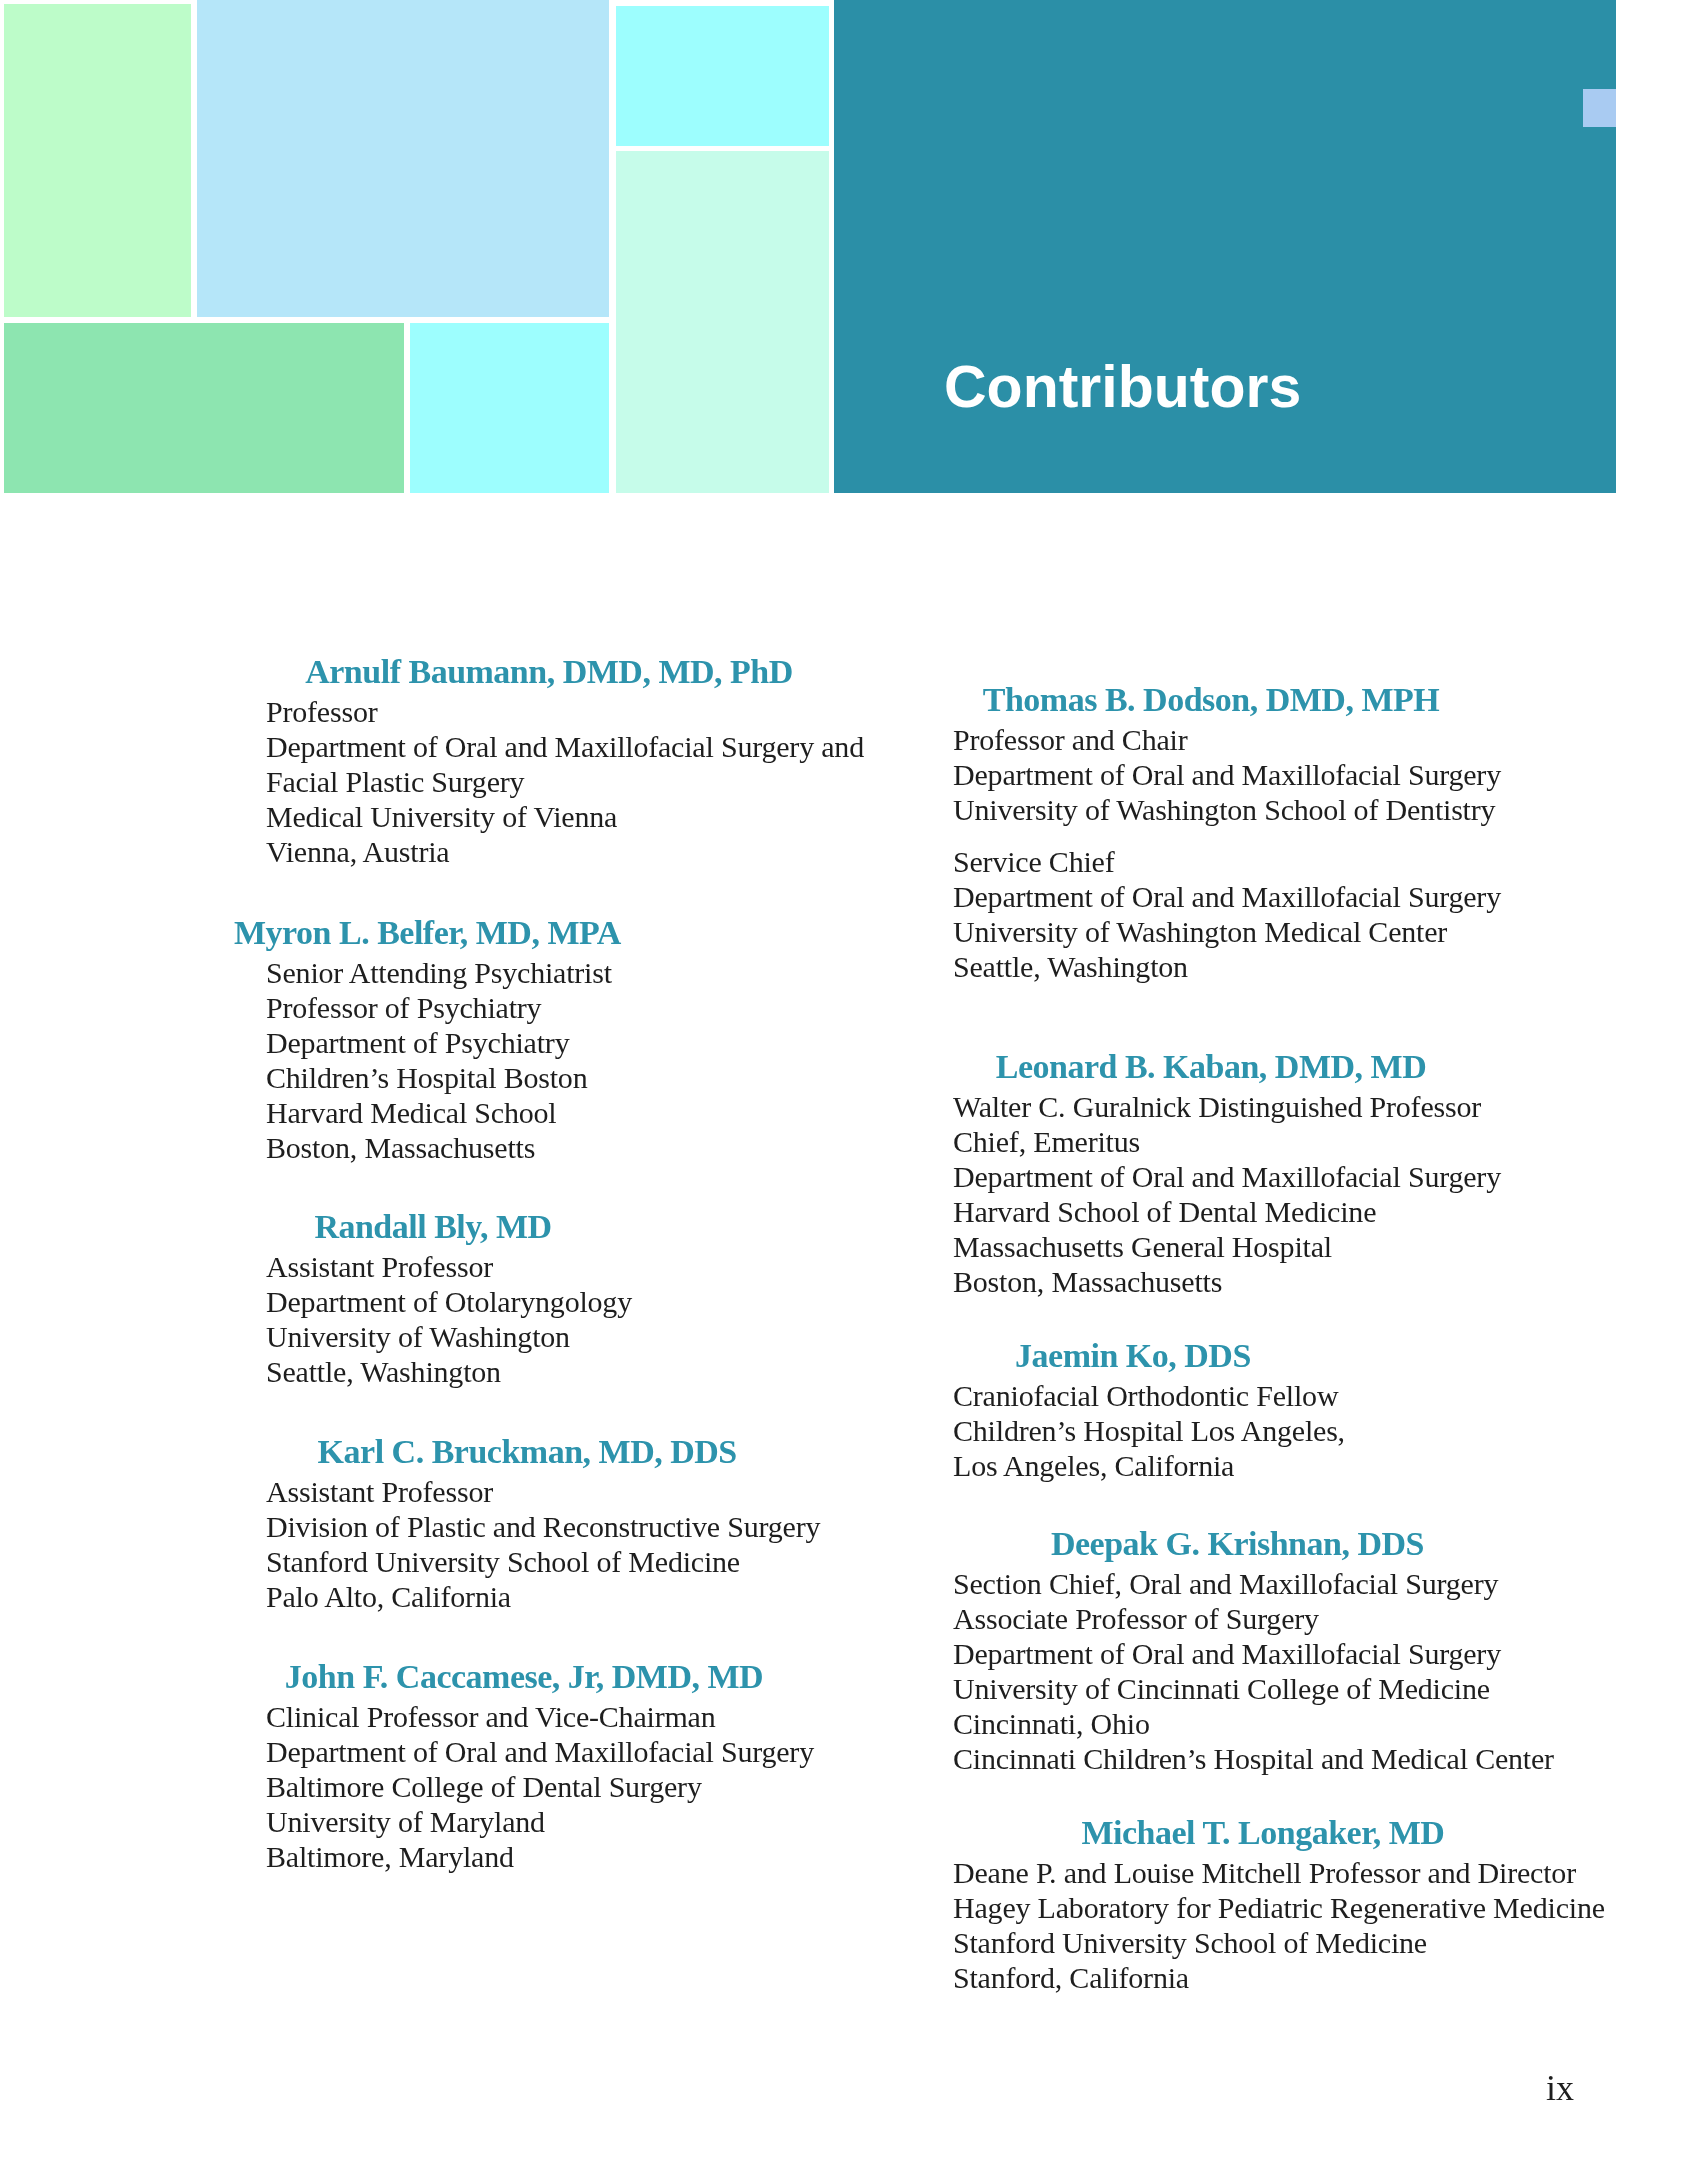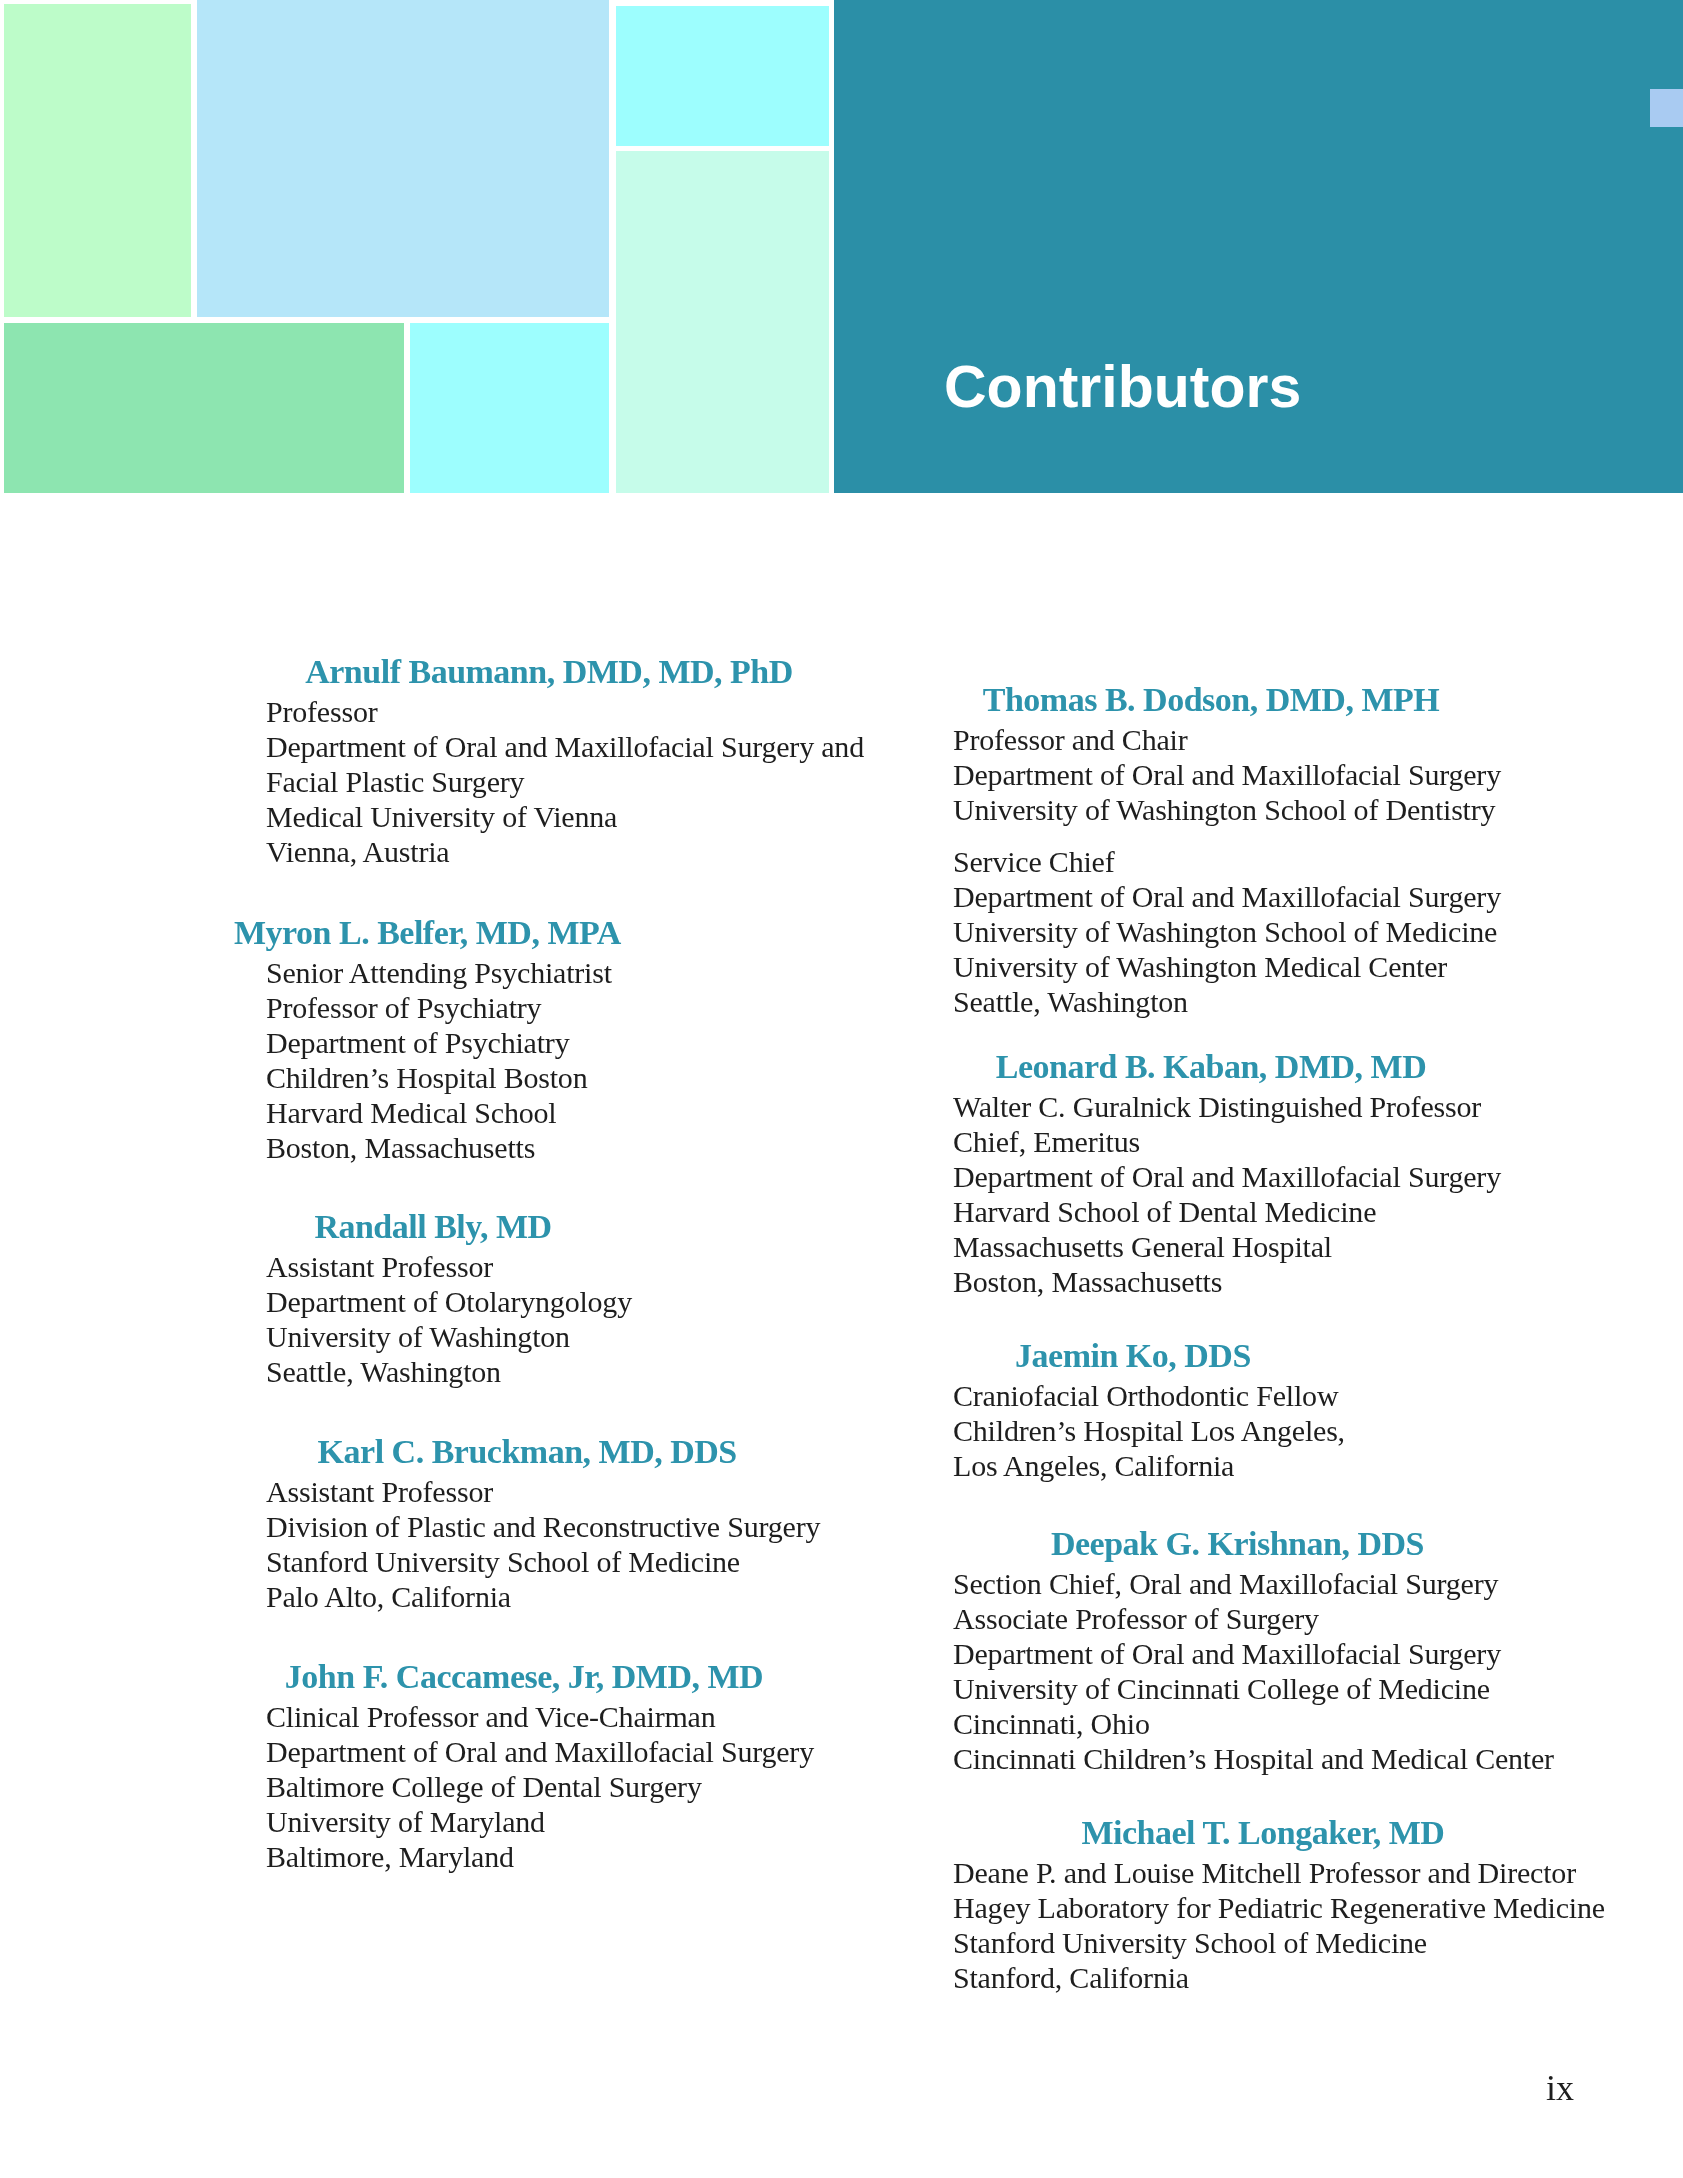--- a/index.html
+++ b/index.html
@@ -9,21 +9,21 @@
     font-family:"Liberation Serif", serif;
   }
   .block { position:absolute; }
   .b-lightgreen  { left:4px;    top:4px;   width:187px; height:313px; background:var(--c-lightgreen); }
   .b-lightblue   { left:197px;  top:0px;   width:412px; height:317px; background:var(--c-lightblue); }
   .b-cyantop     { left:616px;  top:6px;   width:213px; height:140px; background:var(--c-cyan); }
   .b-mint        { left:616px;  top:151px; width:213px; height:342px; background:var(--c-mint); }
   .b-medgreen    { left:4px;    top:323px; width:400px; height:170px; background:var(--c-medgreen); }
   .b-cyanbottom  { left:410px;  top:323px; width:199px; height:170px; background:var(--c-cyan); }
   .band {
-    position:absolute; left:834px; top:0px; width:849px; height:493px;
+    position:absolute; left:834px; top:0px; width:782px; height:493px;
     background:var(--c-band);
     text-align:center;
   }
   .accent {
     position:absolute; right:0px; top:89px; width:33px; height:38px;
     background:var(--c-accent);
   }
   .title {
     position:absolute; left:110px; top:358px; margin:0;
     font-family:"Liberation Sans", sans-serif; font-weight:bold;
@@ -123,21 +123,20 @@
       <div class="entry" style="top: 680px;">
         <div class="cname">Thomas B. Dodson, DMD, MPH</div>
         <div class="para">
           <div class="line">Professor and Chair</div>
           <div class="line">Department of Oral and Maxillofacial Surgery</div>
           <div class="line">University of Washington School of Dentistry</div>
         </div>
         <div class="para para-gap">
           <div class="line">Service Chief</div>
           <div class="line">Department of Oral and Maxillofacial Surgery</div>
-          <div class="line">University of Washington School of Medicine</div>
           <div class="line">University of Washington Medical Center</div>
           <div class="line">Seattle, Washington</div>
         </div>
       </div>
       <div class="entry" style="top: 1047px;">
         <div class="cname">Leonard B. Kaban, DMD, MD</div>
         <div class="para">
           <div class="line">Walter C. Guralnick Distinguished Professor</div>
           <div class="line">Chief, Emeritus</div>
           <div class="line">Department of Oral and Maxillofacial Surgery</div>

